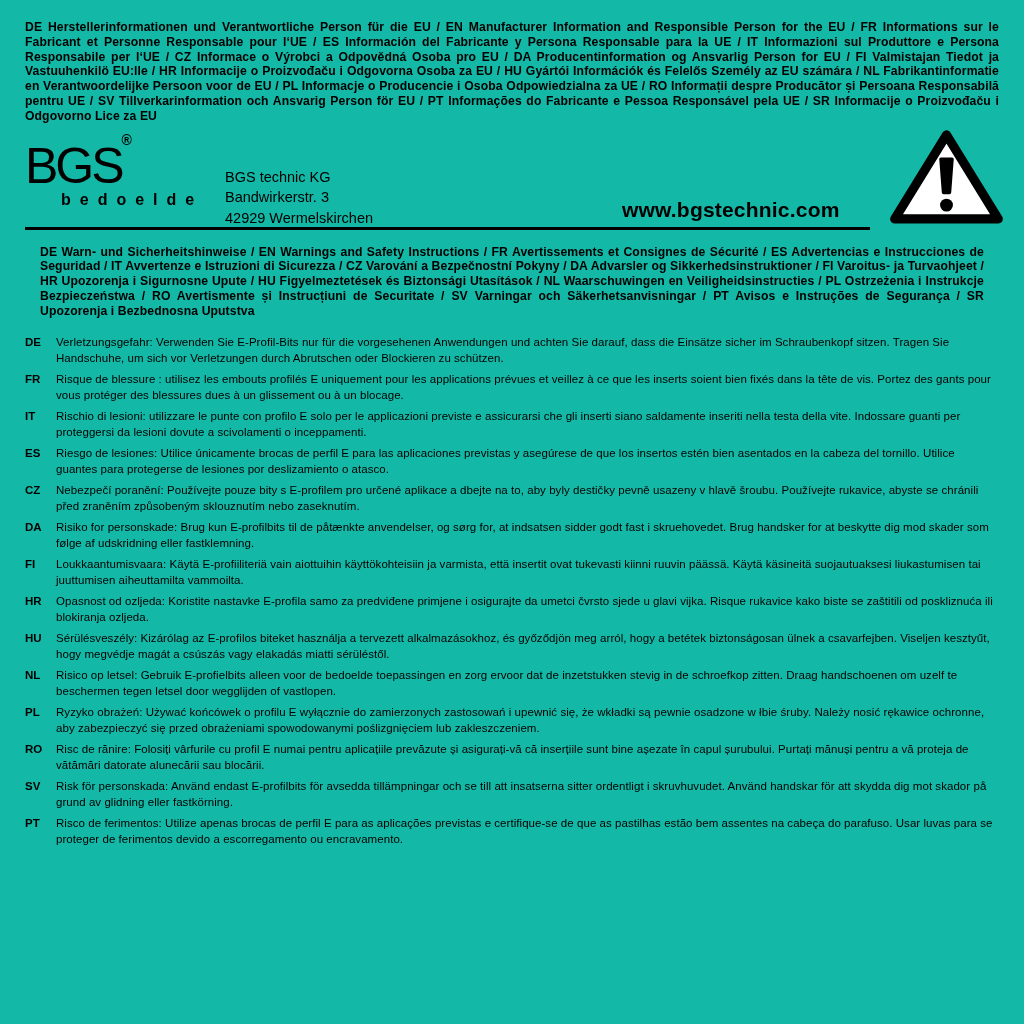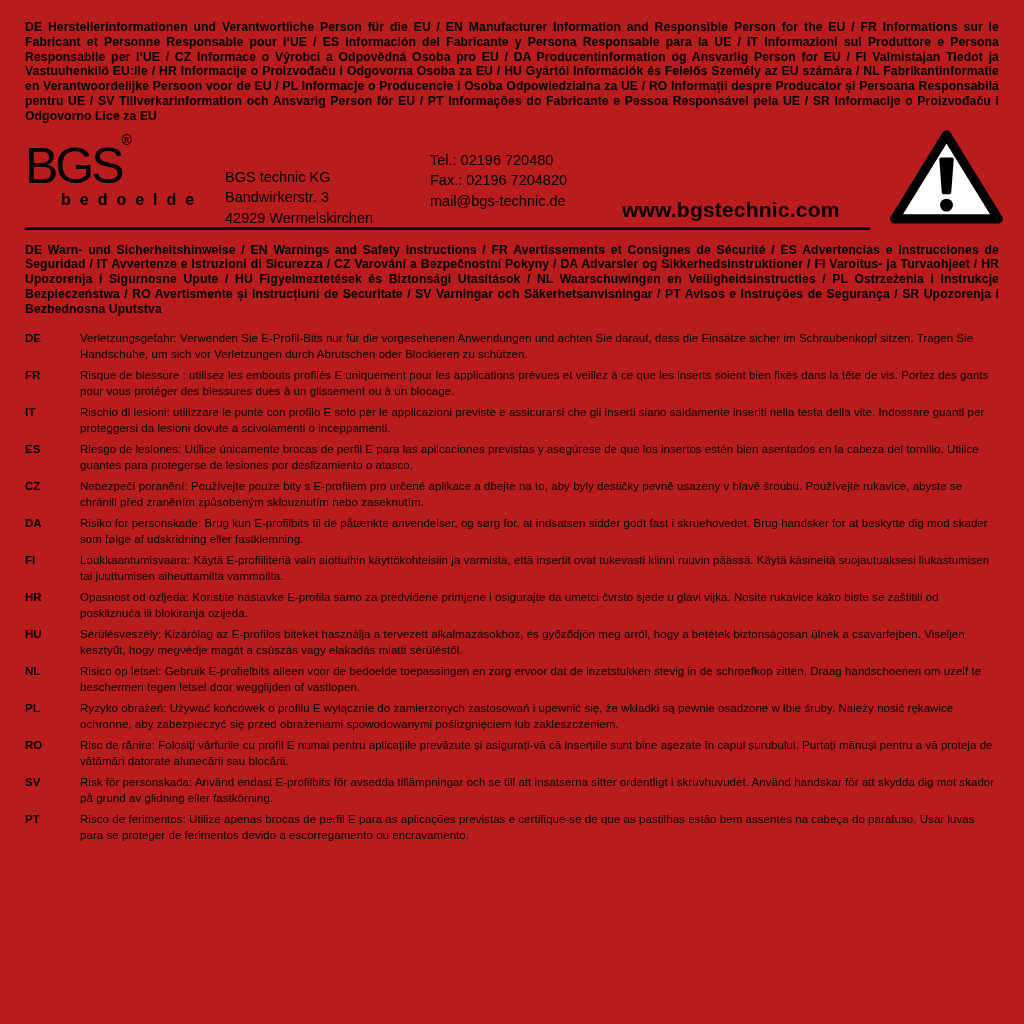--- a/index.html
+++ b/index.html
@@ -3,21 +3,21 @@
 <meta charset="utf-8">
 <style>
   * { box-sizing: border-box; }
   html, body { margin: 0; padding: 0; }
   body {
     width: 1024px; height: 1024px;
     background: #ffffff; color: #000000;
     font-family: "Liberation Sans", sans-serif;
     overflow: hidden;
   }
-  .page { width: 1024px; height: 1024px; padding: 20px 25px 0 25px; background: #b91c1c; }
+  .page { width: 1024px; height: 1024px; padding: 20px 25px 0 25px; background: #14b8a6; }
 
   .hdr {
     margin: 0;
     font-weight: bold;
     font-size: 12.2px;
     line-height: 14.8px;
     text-align: justify;
     letter-spacing: 0.1px;
   }
 
@@ -40,24 +40,24 @@
     padding-left: 36px;
     white-space: nowrap;
   }
   .addr  { position: absolute; left: 200px; top: 20px; font-size: 14.5px; line-height: 20.5px; margin-top: 17px; }
   .contact { position: absolute; left: 405px; top: 20px; font-size: 14.5px; line-height: 20.5px; }
   .website { position: absolute; left: 597px; top: 68px; font-size: 21px; font-weight: bold; letter-spacing: 0.2px; }
   .warn-triangle { position: absolute; left: 864px; top: -2px; }
 
   .rule { border: none; border-top: 3px solid #000; width: 845px; margin: 0 0 13px 0; }
 
-  .hdr2 { margin: 0; }
+  .hdr2 { margin: 15px; }
 
   .safety-list { margin-top: 13px; }
-  .safety-item { display: flex; margin-bottom: 4.6px; gap: 24px; }
+  .safety-item { display: flex; margin-bottom: 4.6px; }
   .safety-code {
     flex: 0 0 31px;
     font-weight: bold;
     font-size: 11.5px;
     line-height: 16.2px;
   }
   .safety-text {
     flex: 1;
     font-size: 11.5px;
     line-height: 16.2px;
@@ -78,25 +78,20 @@
       </div>
       <div class="logo-sub">bedoelde</div>
     </div>
 
     <div class="addr">
       <div>BGS technic KG</div>
       <div>Bandwirkerstr. 3</div>
       <div>42929 Wermelskirchen</div>
     </div>
 
-    <div class="contact">
-      <div>Tel.: 02196 720480</div>
-      <div>Fax.: 02196 7204820</div>
-      <div>mail@bgs-technic.de</div>
-    </div>
 
     <div class="website">www.bgstechnic.com</div>
 
     <div class="warn-triangle">
       <svg width="115" height="99" viewBox="0 0 100 86">
         <polygon points="50,6 95,79 5,79" fill="#ffffff" stroke="#000000" stroke-width="8" stroke-linejoin="round"></polygon>
         <path d="M45.2,27 L54.8,27 L52.6,56 L47.4,56 Z" fill="#000000" stroke="#000000" stroke-width="3" stroke-linejoin="round"></path>
         <circle cx="50" cy="67" r="5.6" fill="#000000"></circle>
       </svg>
     </div>
@@ -130,21 +125,21 @@
     <div class="safety-item">
         <span class="safety-code">DA</span>
         <span class="safety-text">Risiko for personskade: Brug kun E-profilbits til de påtænkte anvendelser, og sørg for, at indsatsen sidder godt fast i skruehovedet. Brug handsker for at beskytte dig mod skader som følge af udskridning eller fastklemning.</span>
       </div>
     <div class="safety-item">
         <span class="safety-code">FI</span>
         <span class="safety-text">Loukkaantumisvaara: Käytä E-profiiliteriä vain aiottuihin käyttökohteisiin ja varmista, että insertit ovat tukevasti kiinni ruuvin päässä. Käytä käsineitä suojautuaksesi liukastumisen tai juuttumisen aiheuttamilta vammoilta.</span>
       </div>
     <div class="safety-item">
         <span class="safety-code">HR</span>
-        <span class="safety-text">Opasnost od ozljeda: Koristite nastavke E-profila samo za predviđene primjene i osigurajte da umetci čvrsto sjede u glavi vijka. Nosite rukavice kako biste se zaštitili od poskliznuća ili blokiranja ozljeda.</span>
+        <span class="safety-text">Opasnost od ozljeda: Koristite nastavke E-profila samo za predviđene primjene i osigurajte da umetci čvrsto sjede u glavi vijka. Risque rukavice kako biste se zaštitili od poskliznuća ili blokiranja ozljeda.</span>
       </div>
     <div class="safety-item">
         <span class="safety-code">HU</span>
         <span class="safety-text">Sérülésveszély: Kizárólag az E-profilos biteket használja a tervezett alkalmazásokhoz, és győződjön meg arról, hogy a betétek biztonságosan ülnek a csavarfejben. Viseljen kesztyűt, hogy megvédje magát a csúszás vagy elakadás miatti sérüléstől.</span>
       </div>
     <div class="safety-item">
         <span class="safety-code">NL</span>
         <span class="safety-text">Risico op letsel: Gebruik E-profielbits alleen voor de bedoelde toepassingen en zorg ervoor dat de inzetstukken stevig in de schroefkop zitten. Draag handschoenen om uzelf te beschermen tegen letsel door wegglijden of vastlopen.</span>
       </div>
     <div class="safety-item">

